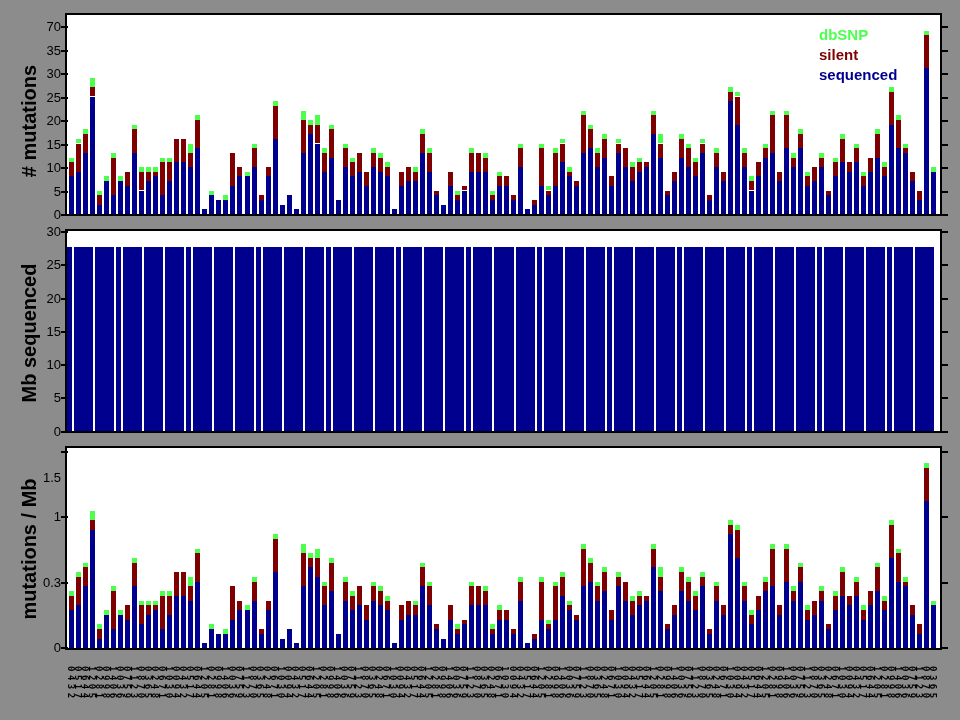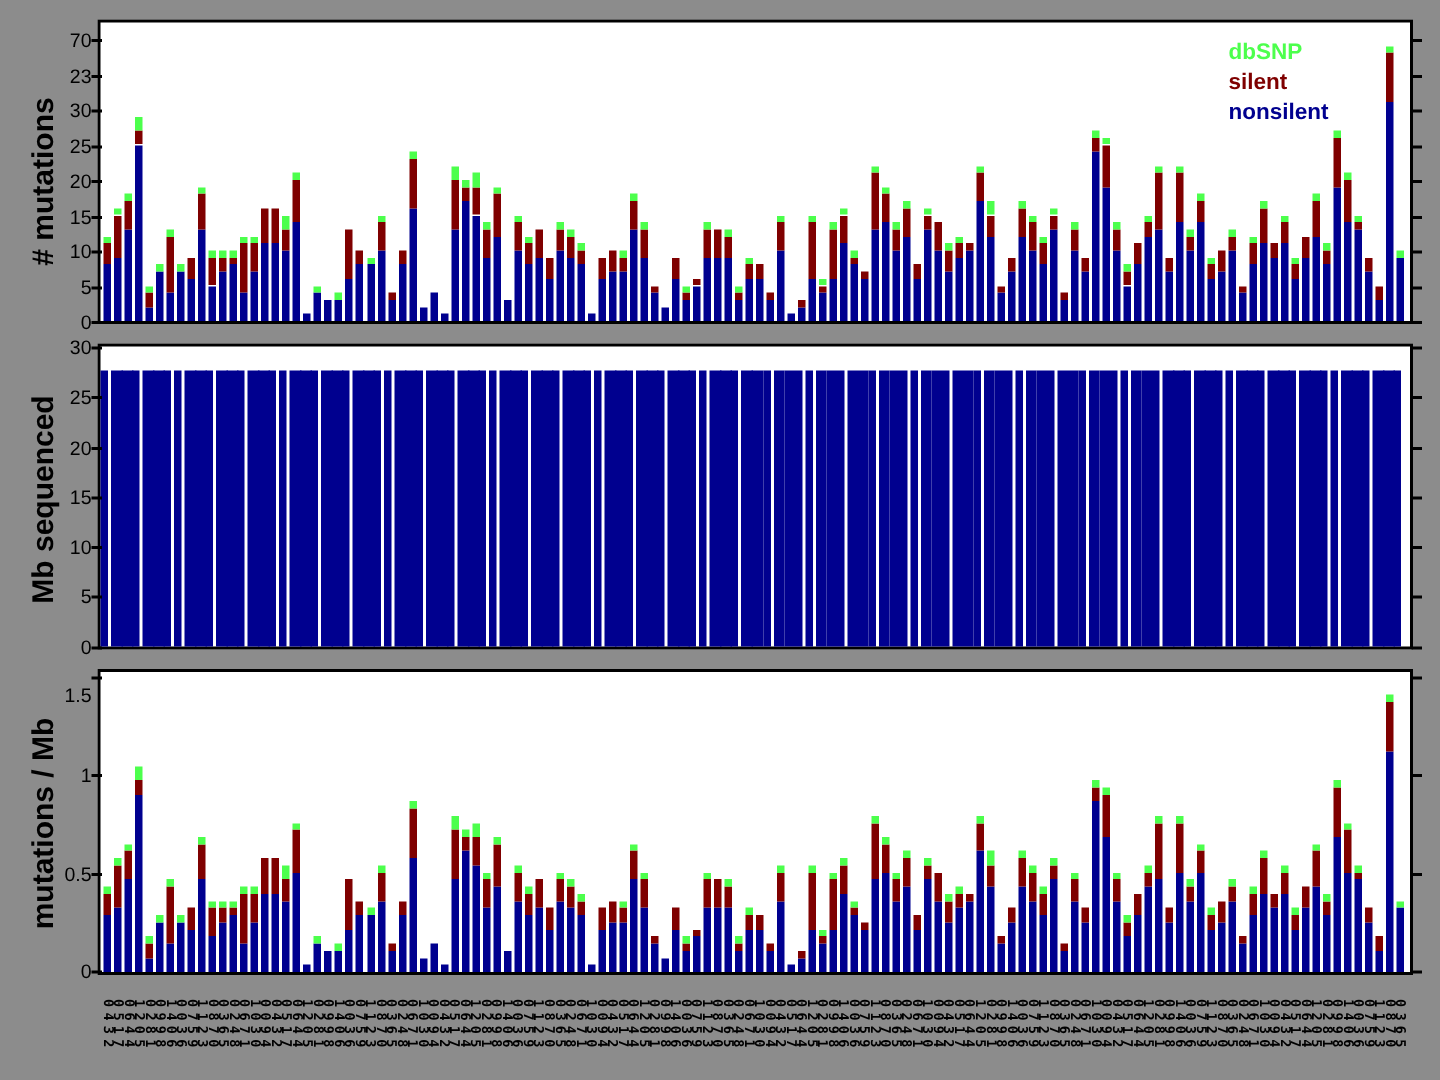--- a/index.html
+++ b/index.html
@@ -23,21 +23,21 @@
   <div class="panel" id="panel-mutations"></div>
   <div class="panel" id="panel-mb"></div>
   <div class="panel" id="panel-rate"></div>
 
   <div class="ytitle" style="left:-120px;top:109px;"># mutations</div>
   <div class="ytitle" style="left:-120px;top:321px;">Mb sequenced</div>
   <div class="ytitle" style="left:-120px;top:537px;">mutations / Mb</div>
 
   <div class="legend-item" style="top: 26px; color: rgb(76, 255, 76);">dbSNP</div>
   <div class="legend-item" style="top: 46px; color: rgb(127, 0, 0);">silent</div>
-  <div class="legend-item" style="top: 66px; color: rgb(0, 0, 143);">nonsilent</div>
+  <div class="legend-item" style="top: 66px; color: rgb(0, 0, 143);">sequenced</div>
 
   <div id="bars">
       <div style="position: absolute; left: 69.3px; top: 176.4px; width: 5px; height: 37.6px; background: rgb(0, 0, 143);"></div>
       <div style="position: absolute; left: 69.3px; top: 162.3px; width: 5px; height: 14.1px; background: rgb(127, 0, 0);"></div>
       <div style="position: absolute; left: 69.3px; top: 157.6px; width: 5px; height: 4.7px; background: rgb(76, 255, 76);"></div>
       <div style="position: absolute; left: 67px; top: 247.46px; width: 5.008px; height: 183.54px; background: rgb(0, 0, 143);"></div>
       <div style="position: absolute; left: 69.3px; top: 610.116px; width: 5px; height: 37.8841px; background: rgb(0, 0, 143);"></div>
       <div style="position: absolute; left: 69.3px; top: 595.909px; width: 5px; height: 14.2065px; background: rgb(127, 0, 0);"></div>
       <div style="position: absolute; left: 69.3px; top: 591.174px; width: 5px; height: 4.73551px; background: rgb(76, 255, 76);"></div>
       <div class="xlab" style="left: 67px;">0432</div>
@@ -927,21 +927,21 @@
       <div style="position: absolute; left: 941px; top: 120px; width: 7px; height: 2px; background: rgb(0, 0, 0);"></div>
       <div class="ticklabel" style="left: 21px; top: 113px; width: 40px;">20</div>
       <div style="position: absolute; left: 61px; top: 96.5px; width: 7px; height: 2px; background: rgb(0, 0, 0);"></div>
       <div style="position: absolute; left: 941px; top: 96.5px; width: 7px; height: 2px; background: rgb(0, 0, 0);"></div>
       <div class="ticklabel" style="left: 21px; top: 89.5px; width: 40px;">25</div>
       <div style="position: absolute; left: 61px; top: 73px; width: 7px; height: 2px; background: rgb(0, 0, 0);"></div>
       <div style="position: absolute; left: 941px; top: 73px; width: 7px; height: 2px; background: rgb(0, 0, 0);"></div>
       <div class="ticklabel" style="left: 21px; top: 66px; width: 40px;">30</div>
       <div style="position: absolute; left: 61px; top: 49.5px; width: 7px; height: 2px; background: rgb(0, 0, 0);"></div>
       <div style="position: absolute; left: 941px; top: 49.5px; width: 7px; height: 2px; background: rgb(0, 0, 0);"></div>
-      <div class="ticklabel" style="left: 21px; top: 42.5px; width: 40px;">23</div>
+      <div class="ticklabel" style="left: 21px; top: 42.5px; width: 40px;">35</div>
       <div style="position: absolute; left: 61px; top: 26px; width: 7px; height: 2px; background: rgb(0, 0, 0);"></div>
       <div style="position: absolute; left: 941px; top: 26px; width: 7px; height: 2px; background: rgb(0, 0, 0);"></div>
       <div class="ticklabel" style="left: 21px; top: 19px; width: 40px;">70</div>
       <div style="position: absolute; left: 61px; top: 430.5px; width: 7px; height: 2px; background: rgb(0, 0, 0);"></div>
       <div style="position: absolute; left: 941px; top: 430.5px; width: 7px; height: 2px; background: rgb(0, 0, 0);"></div>
       <div class="ticklabel" style="left: 21px; top: 423.5px; width: 40px;">0</div>
       <div style="position: absolute; left: 61px; top: 397.25px; width: 7px; height: 2px; background: rgb(0, 0, 0);"></div>
       <div style="position: absolute; left: 941px; top: 397.25px; width: 7px; height: 2px; background: rgb(0, 0, 0);"></div>
       <div class="ticklabel" style="left: 21px; top: 390.25px; width: 40px;">5</div>
       <div style="position: absolute; left: 61px; top: 364px; width: 7px; height: 2px; background: rgb(0, 0, 0);"></div>
@@ -957,21 +957,21 @@
       <div style="position: absolute; left: 941px; top: 264.25px; width: 7px; height: 2px; background: rgb(0, 0, 0);"></div>
       <div class="ticklabel" style="left: 21px; top: 257.25px; width: 40px;">25</div>
       <div style="position: absolute; left: 61px; top: 231px; width: 7px; height: 2px; background: rgb(0, 0, 0);"></div>
       <div style="position: absolute; left: 941px; top: 231px; width: 7px; height: 2px; background: rgb(0, 0, 0);"></div>
       <div class="ticklabel" style="left: 21px; top: 224px; width: 40px;">30</div>
       <div style="position: absolute; left: 61px; top: 647px; width: 7px; height: 2px; background: rgb(0, 0, 0);"></div>
       <div style="position: absolute; left: 941px; top: 647px; width: 7px; height: 2px; background: rgb(0, 0, 0);"></div>
       <div class="ticklabel" style="left: 21px; top: 640px; width: 40px;">0</div>
       <div style="position: absolute; left: 61px; top: 581.65px; width: 7px; height: 2px; background: rgb(0, 0, 0);"></div>
       <div style="position: absolute; left: 941px; top: 581.65px; width: 7px; height: 2px; background: rgb(0, 0, 0);"></div>
-      <div class="ticklabel" style="left: 21px; top: 574.65px; width: 40px;">0.5</div>
+      <div class="ticklabel" style="left: 21px; top: 574.65px; width: 40px;">0.3</div>
       <div style="position: absolute; left: 61px; top: 516.3px; width: 7px; height: 2px; background: rgb(0, 0, 0);"></div>
       <div style="position: absolute; left: 941px; top: 516.3px; width: 7px; height: 2px; background: rgb(0, 0, 0);"></div>
       <div class="ticklabel" style="left: 21px; top: 509.3px; width: 40px;">1</div>
       <div style="position: absolute; left: 61px; top: 450.95px; width: 7px; height: 2px; background: rgb(0, 0, 0);"></div>
       <div style="position: absolute; left: 941px; top: 450.95px; width: 7px; height: 2px; background: rgb(0, 0, 0);"></div>
-      <div class="ticklabel" style="left: 21px; top: 456px; width: 40px;">1.5</div>
+      <div class="ticklabel" style="left: 21px; top: 470px; width: 40px;">1.5</div>
     </div>
 </div>
 
 </body></html>

